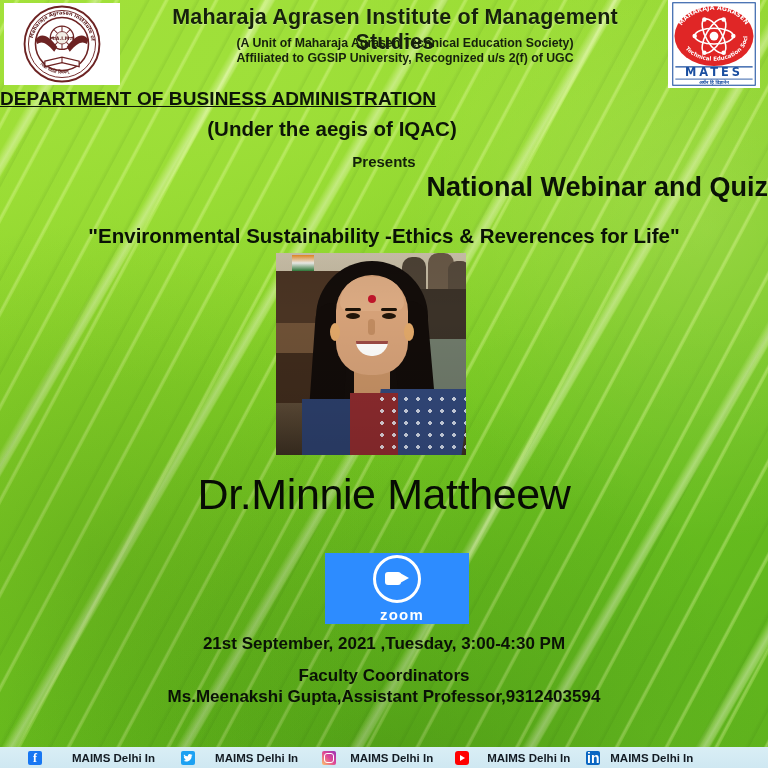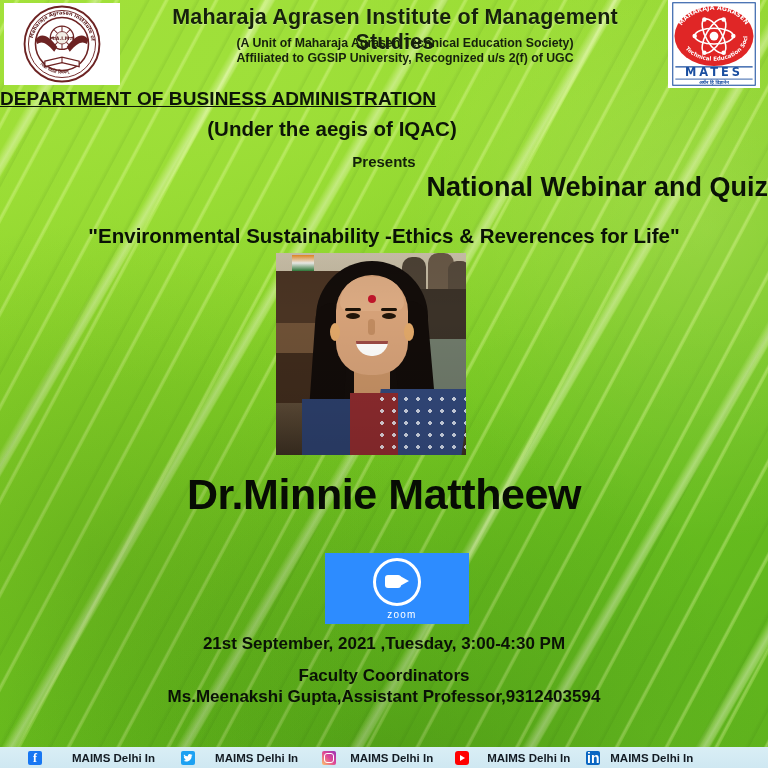--- a/index.html
+++ b/index.html
@@ -134,40 +134,40 @@
   #ph-saree{left:26px;top:146px;width:150px;height:58px;background:#2c3f6b;}
   #ph-saree2{left:100px;top:136px;width:90px;height:68px;background:#32487a;transform:skewX(-8deg);}
   #ph-blouse{left:74px;top:140px;width:48px;height:62px;background:#8d2b2e;}
   #ph-dots{left:100px;top:140px;width:90px;height:64px;
     background:radial-gradient(circle,#e8edf5 1.6px,transparent 2px) 0 0/12px 12px;opacity:.85;}
   #ph-shade{left:0;top:0;width:190px;height:202px;background:linear-gradient(180deg,rgba(0,0,0,.06) 0%,rgba(0,0,0,0) 30%,rgba(0,0,0,.10) 100%);}
 
   
   #speaker-name{
     position:absolute;left:0;top:470px;width:768px;text-align:center;
-    font-size:43px;font-weight:bold;color:#070c04;letter-spacing:-.4px;
+    font-size:43px;font-weight:normal;color:#070c04;letter-spacing:-.4px;
   }
   #speaker-affil{
     position:absolute;left:0;top:513px;width:768px;text-align:center;
     font-size:17.5px;font-weight:bold;color:#0a1206;
   }
 
   
   #zoom-block{
     position:absolute;left:325px;top:553px;width:144px;height:71px;
     background:#2d8cff;display:flex;flex-direction:column;
     align-items:center;justify-content:center;gap:3px;
   }
   #zoom-mark{width:42px;height:42px;border-radius:50%;border:3px solid #ffffff;
     display:flex;align-items:center;justify-content:center;}
   #zoom-cam{position:relative;width:24px;height:13px;}
   #zoom-cam .body{position:absolute;left:0;top:0;width:16px;height:13px;border-radius:3px;background:#fff;}
   #zoom-cam .lens{position:absolute;left:15px;top:1px;width:0;height:0;
     border-top:5.5px solid transparent;border-bottom:5.5px solid transparent;border-left:9px solid #fff;}
-  #zoom-word{font-size:10px;font-weight:normal;color:#ffffff;letter-spacing:1.2px;margin-left:10px;}
+  #zoom-word{font-size:15px;font-weight:bold;color:#ffffff;letter-spacing:1.2px;margin-left:10px;}
 
   
   #datetime{
     position:absolute;left:0;top:634px;width:768px;text-align:center;
     font-size:17px;font-weight:bold;color:#0a1206;
   }
   #coord-title{
     position:absolute;left:0;top:666px;width:768px;text-align:center;
     font-size:17px;font-weight:bold;color:#0a1206;
   }

